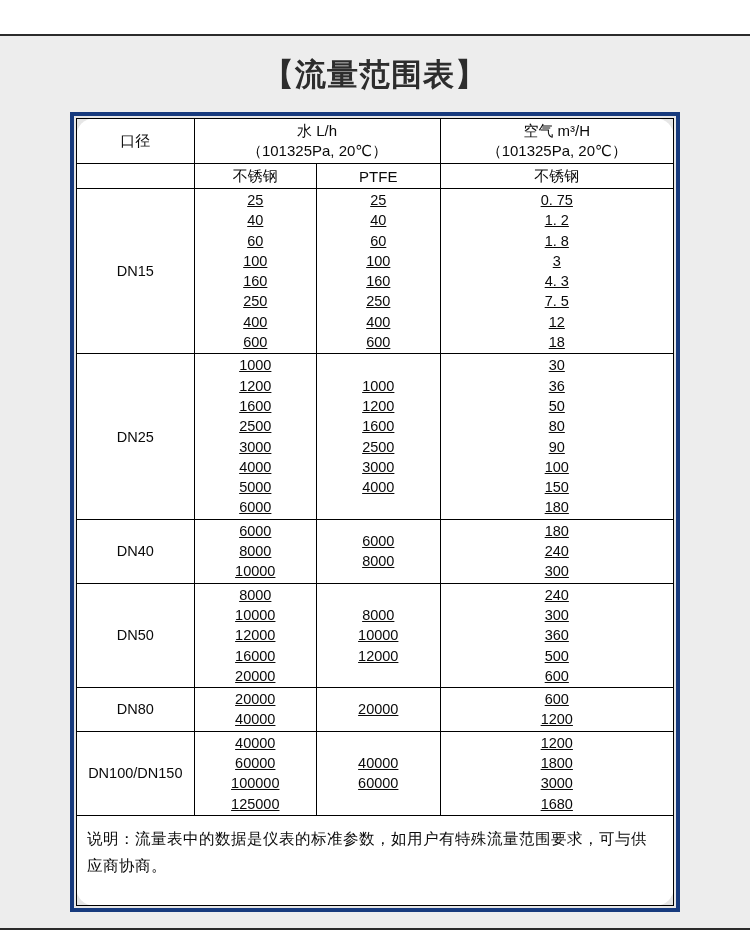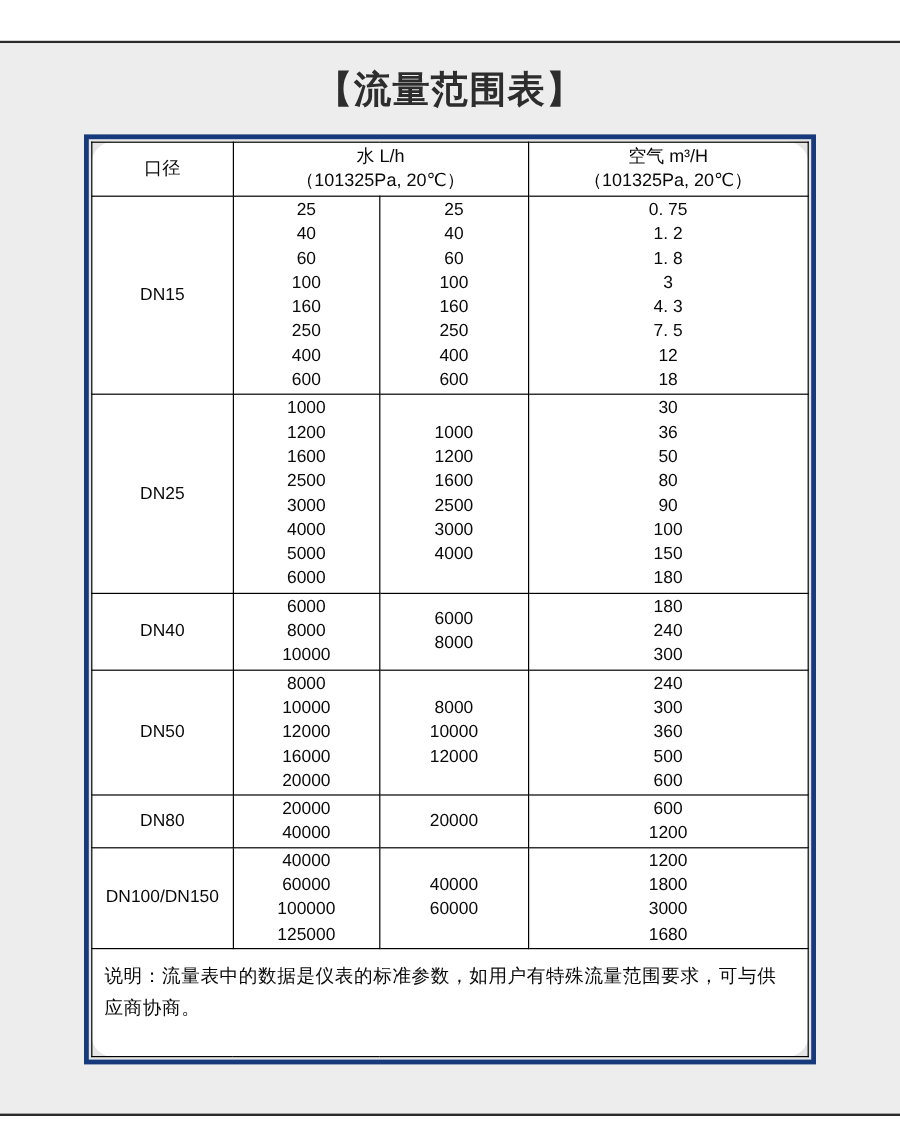--- a/index.html
+++ b/index.html
@@ -46,21 +46,21 @@
     vertical-align: middle;
     padding: 0;
     font-weight: normal;
     font-size: 15px;
     color: #0a0a0a;
   }
   .hdr-row1 th { height: 44px; line-height: 20px; }
   .hdr-row2 th { height: 24px; }
   .vline { height: 20.3px; line-height: 20.3px; font-size: 14.5px; }
   td.diam-cell { font-size: 14.5px; }
-  td.num-cell { padding: 1px 0; }
+  td.num-cell { padding: 1px 0; text-decoration: underline; }
   td.note-cell {
     text-align: left;
     vertical-align: top;
     padding: 9px 12px 26px 10px;
     font-size: 15.5px;
     line-height: 1.75;
     letter-spacing: 0.5px;
     margin-top: 22px;
   }
 </style>
@@ -85,20 +85,26 @@
             <th>口径</th>
             <th colspan="2">
               <div>水 L/h</div>
               <div>（101325Pa, 20℃）</div>
             </th>
             <th>
               <div>空气 m³/H</div>
               <div>（101325Pa, 20℃）</div>
             </th>
           </tr>
+          <tr class="hdr-row2">
+            <th></th>
+            <th>不锈钢</th>
+            <th>PTFE</th>
+            <th>不锈钢</th>
+          </tr>
         </thead>
         <tbody id="flow-body">
             <tr>
               <td class="diam-cell">DN15</td>
               <td class="num-cell">
                 <div class="vline">25</div>
                 <div class="vline">40</div>
                 <div class="vline">60</div>
                 <div class="vline">100</div>
                 <div class="vline">160</div>

